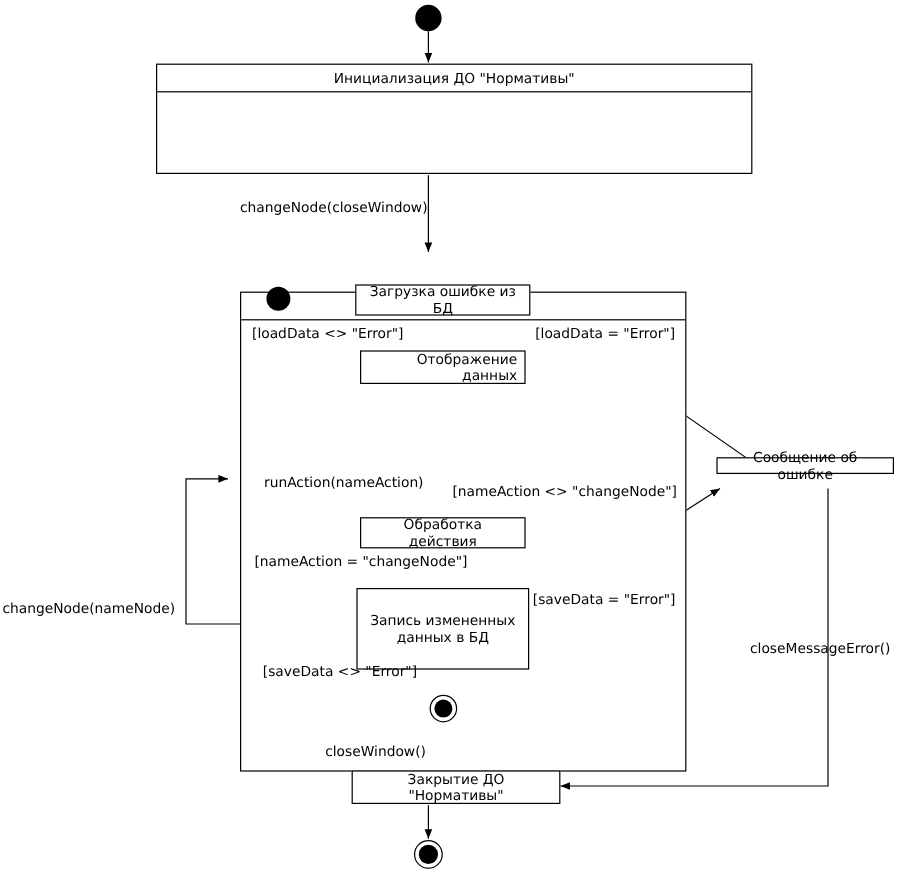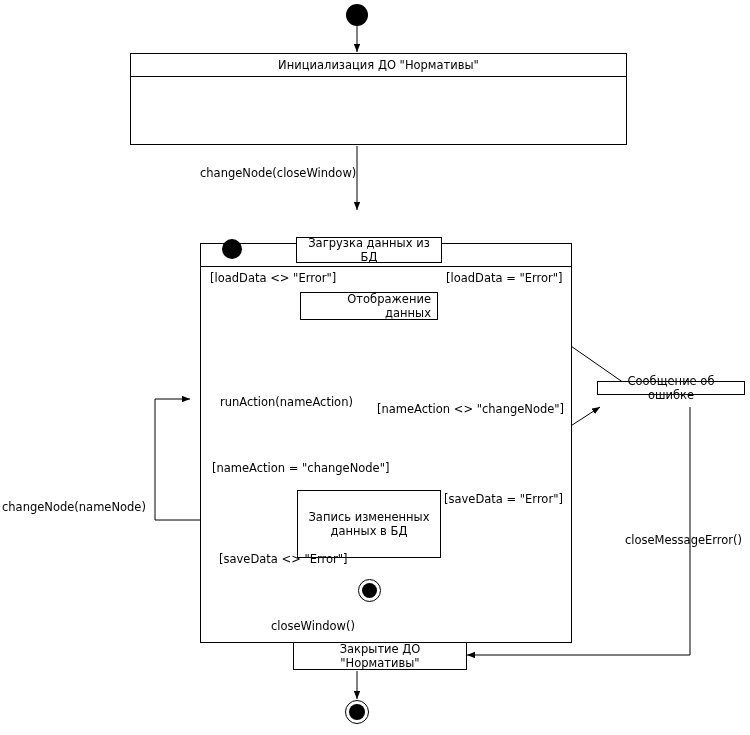--- a/index.html
+++ b/index.html
@@ -151,28 +151,31 @@
   </div>
 
   <div class="node composite" style="left:200px; top:211px; width:372px; height:400px;margin-top:32px;">
     <div class="composite-title">ВКП таблицы</div>
     <div class="composite-body"></div>
   </div>
 
   <div class="init-dot" style="left:222px; top:239px; width:20px; height:20px;"></div>
 
   <div class="node state-simple" style="left:296px; top:237px; width:146px; height:26px;">
-    <span>Загрузка данных из БД</span>
+    <span>Загрузка ошибке из БД</span>
   </div>
 
   <div class="node state-simple" style="left:300px; top:292px; width:138px; height:28px;text-align:right;">
     <span>Отображение данных</span>
   </div>
 
 
+  <div class="node state-simple" style="left:300px; top:431px; width:138px; height:26px;">
+    <span>Обработка действия</span>
+  </div>
 
   <div class="node state-simple" style="left:297px; top:490px; width:144px; height:68px;">
     <span style="display:block;">Запись измененных данных в БД</span>
   </div>
 
   <div class="final-ring" style="left:358px; top:579px; width:23px; height:23px;">
     <span></span>
   </div>
 
   <div class="node state-simple" style="left:597px; top:381px; width:148px; height:14px;">

